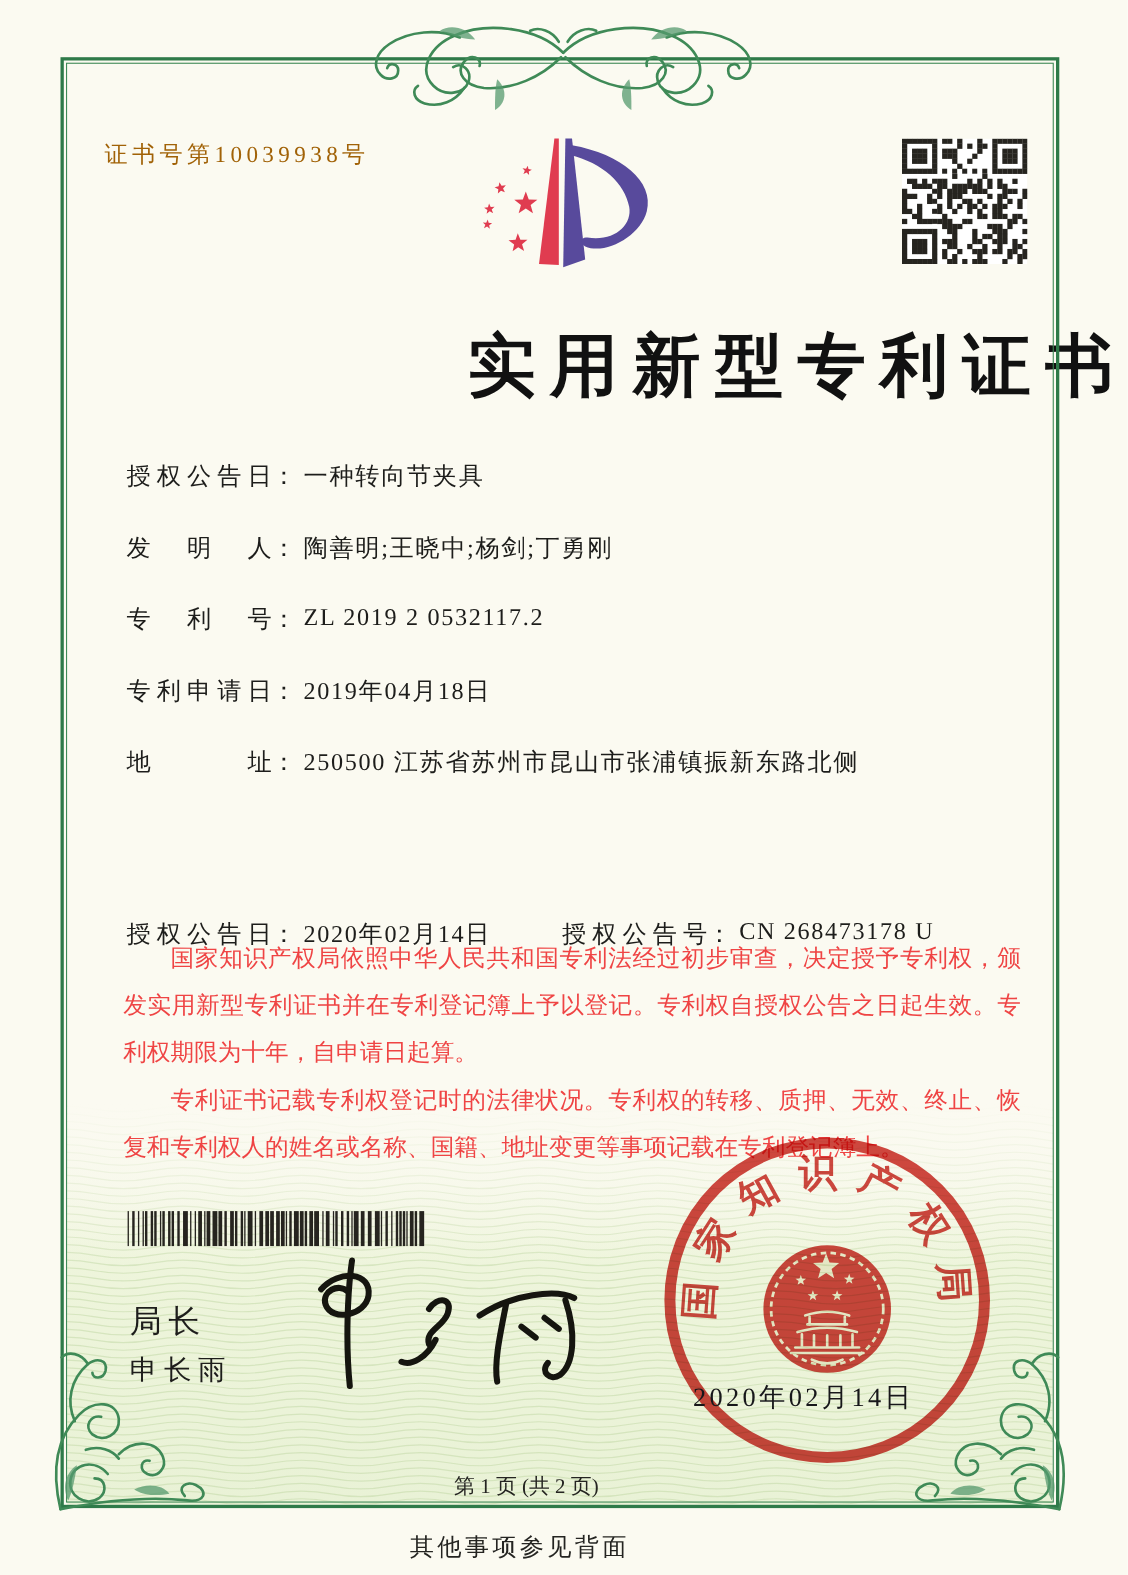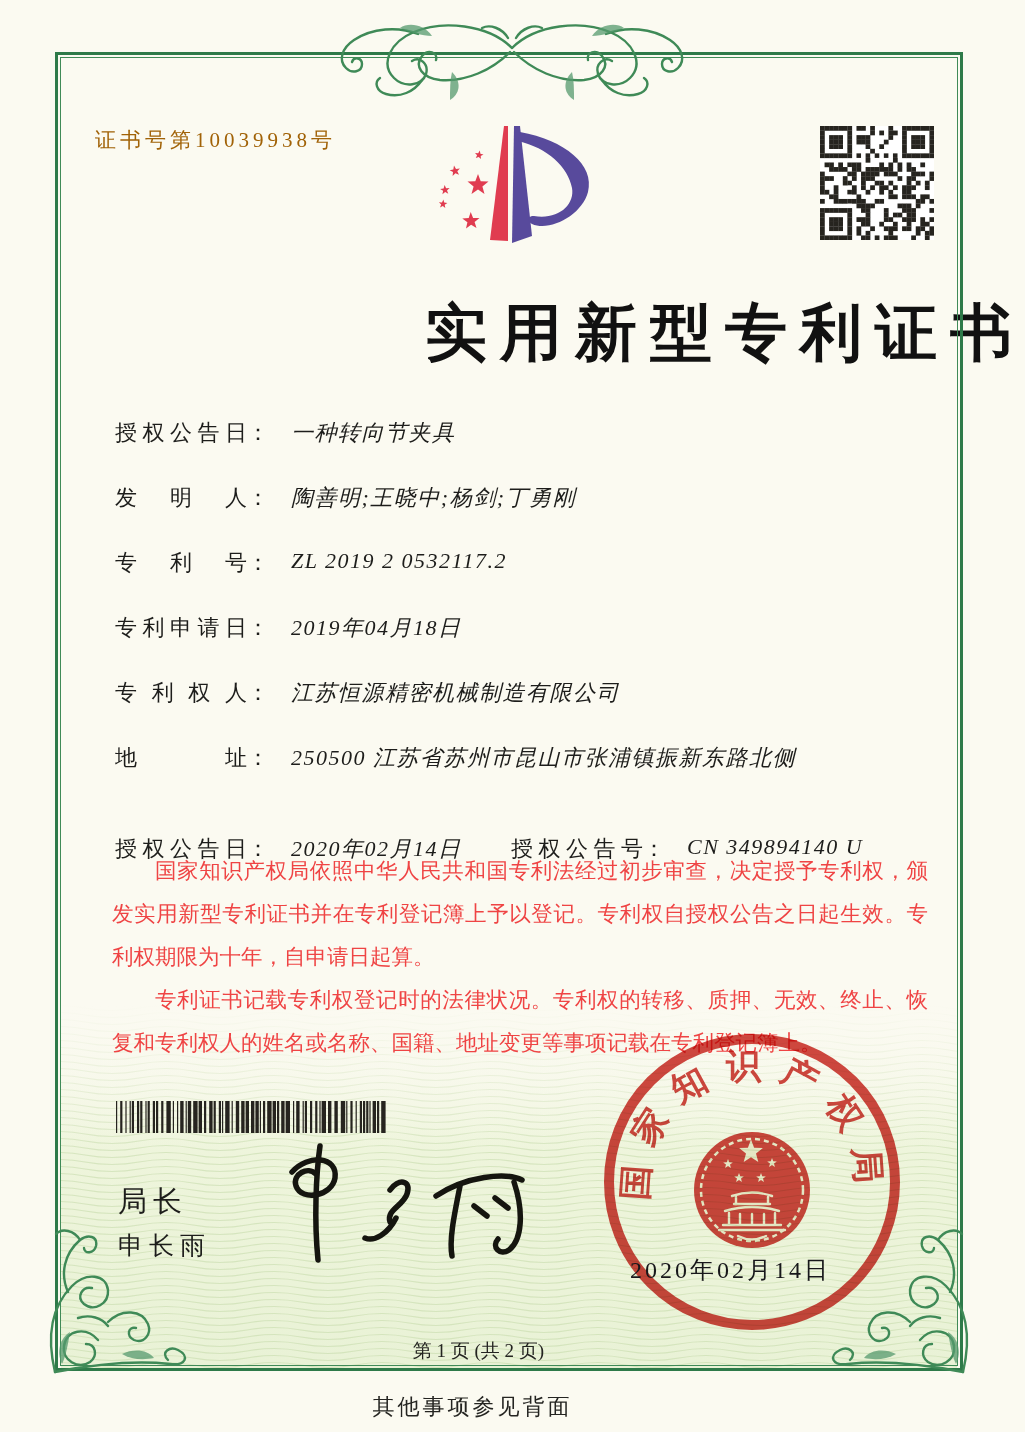--- a/index.html
+++ b/index.html
@@ -43,21 +43,21 @@
   }
 
   
   .fields{position:absolute;left:115px;top:418px;z-index:2;font-size:22px;}
   .frow{height:65px;white-space:nowrap;}
   .flabel{
     display:inline-block;width:132px;vertical-align:top;
     text-align:justify;text-align-last:justify;letter-spacing:0;
   }
   .fcolon{display:inline-block;vertical-align:top;}
-  .fvalue{display:inline-block;vertical-align:top;margin-left:22px;letter-spacing:1.5px;font-style:italic;}
+  .fvalue{display:inline-block;vertical-align:top;margin-left:7px;letter-spacing:1.5px;}
   .grant-row{position:absolute;left:115px;top:834px;width:850px;z-index:2;font-size:22px;white-space:nowrap;}
   .grant-second{position:absolute;left:396px;top:0;}
 
   
   .body-text{
     position:absolute;left:112px;top:850px;width:816px;z-index:2;
     font-size:21.5px;line-height:43px;text-align:justify;color:#ef4444;
   }
   .body-text p{margin:0;text-indent:2em;}
 
@@ -510,33 +510,30 @@
   <div class="frow">
     <span class="flabel">发明人</span><span class="fcolon">：</span><span class="fvalue">陶善明;王晓中;杨剑;丁勇刚</span>
   </div>
   <div class="frow">
     <span class="flabel">专利号</span><span class="fcolon">：</span><span class="fvalue">ZL 2019 2 0532117.2</span>
   </div>
   <div class="frow">
     <span class="flabel">专利申请日</span><span class="fcolon">：</span><span class="fvalue">2019年04月18日</span>
   </div>
   <div class="frow">
-    <span class="flabel">专利权人</span><span class="fcolon">：</span><span class="fvalue">江苏恒源精密机械制造有限公司</span>
-  </div>
-  <div class="frow">
     <span class="flabel">地址</span><span class="fcolon">：</span><span class="fvalue">250500 江苏省苏州市昆山市张浦镇振新东路北侧</span>
   </div>
 </div>
 
 <div class="grant-row">
   <span>
     <span class="flabel">授权公告日</span><span class="fcolon">：</span><span class="fvalue">2020年02月14日</span>
   </span>
   <span class="grant-second">
-    <span class="flabel">授权公告号</span><span class="fcolon">：</span><span class="fvalue">CN 349894140 U</span>
+    <span class="flabel">授权公告号</span><span class="fcolon">：</span><span class="fvalue">CN 268473178 U</span>
   </span>
 </div>
 
 <div class="body-text">
   <p>国家知识产权局依照中华人民共和国专利法经过初步审查，决定授予专利权，颁发实用新型专利证书并在专利登记簿上予以登记。专利权自授权公告之日起生效。专利权期限为十年，自申请日起算。</p>
   <p>专利证书记载专利权登记时的法律状况。专利权的转移、质押、无效、终止、恢复和专利权人的姓名或名称、国籍、地址变更等事项记载在专利登记簿上。</p>
 </div>
 
 <svg class="barcode" viewBox="0 0 278 32" xmlns="http://www.w3.org/2000/svg">
   <g id="barcodeBars" fill="#26241f">

